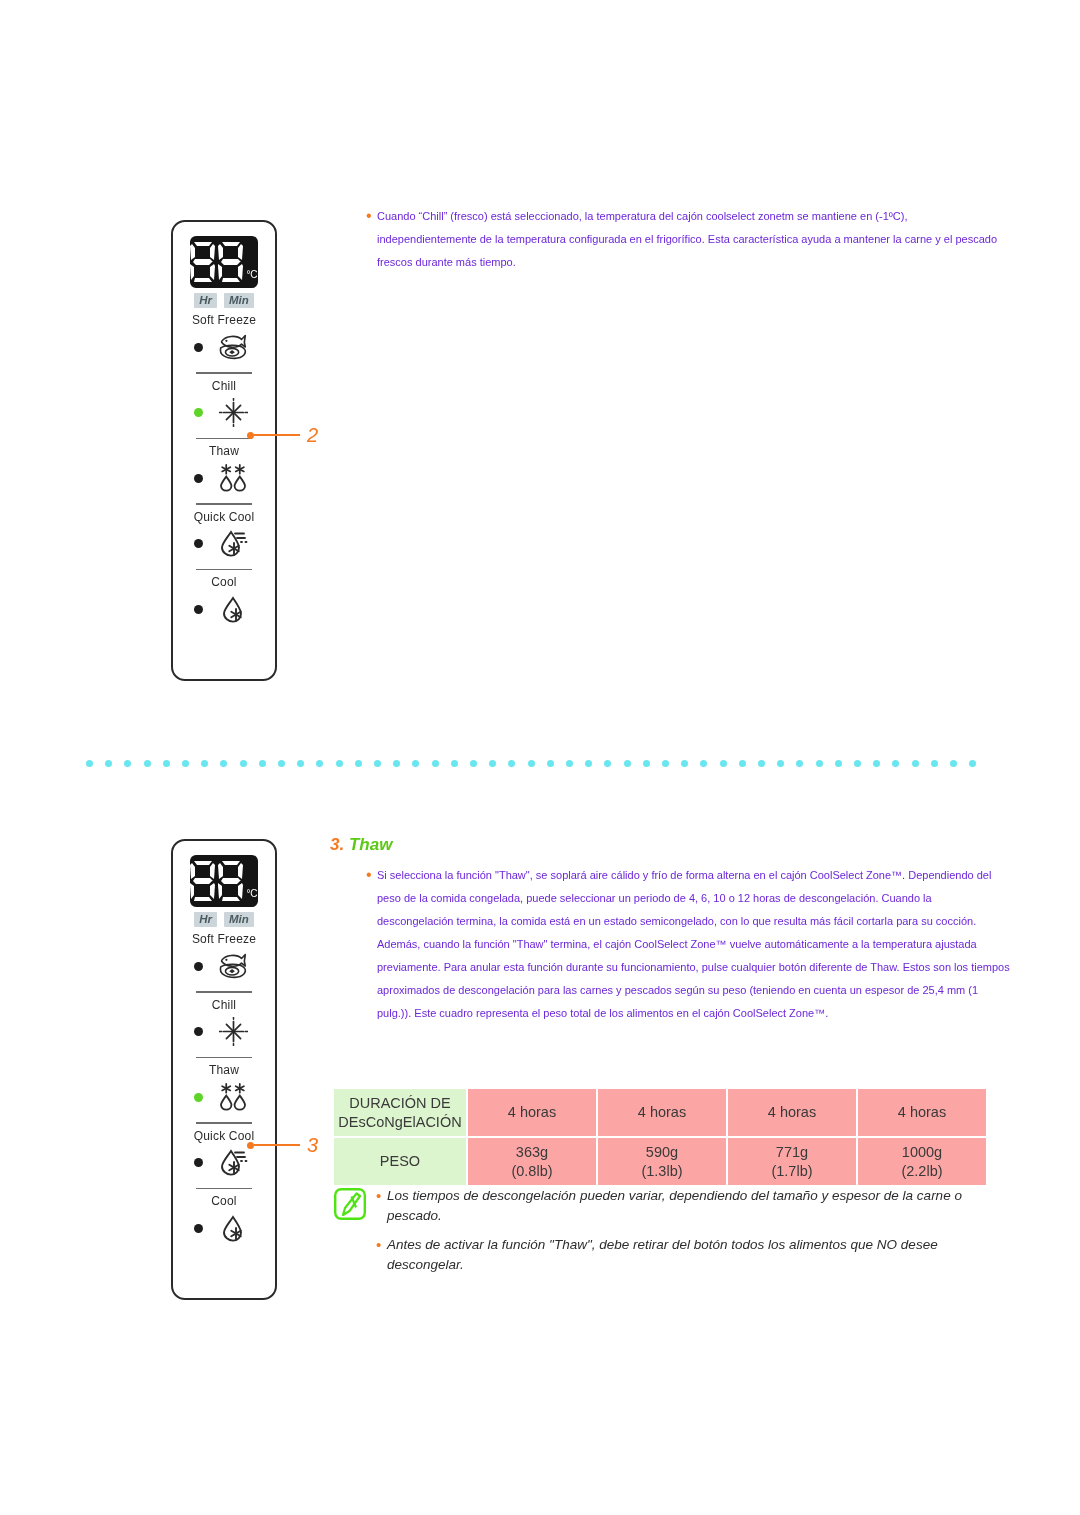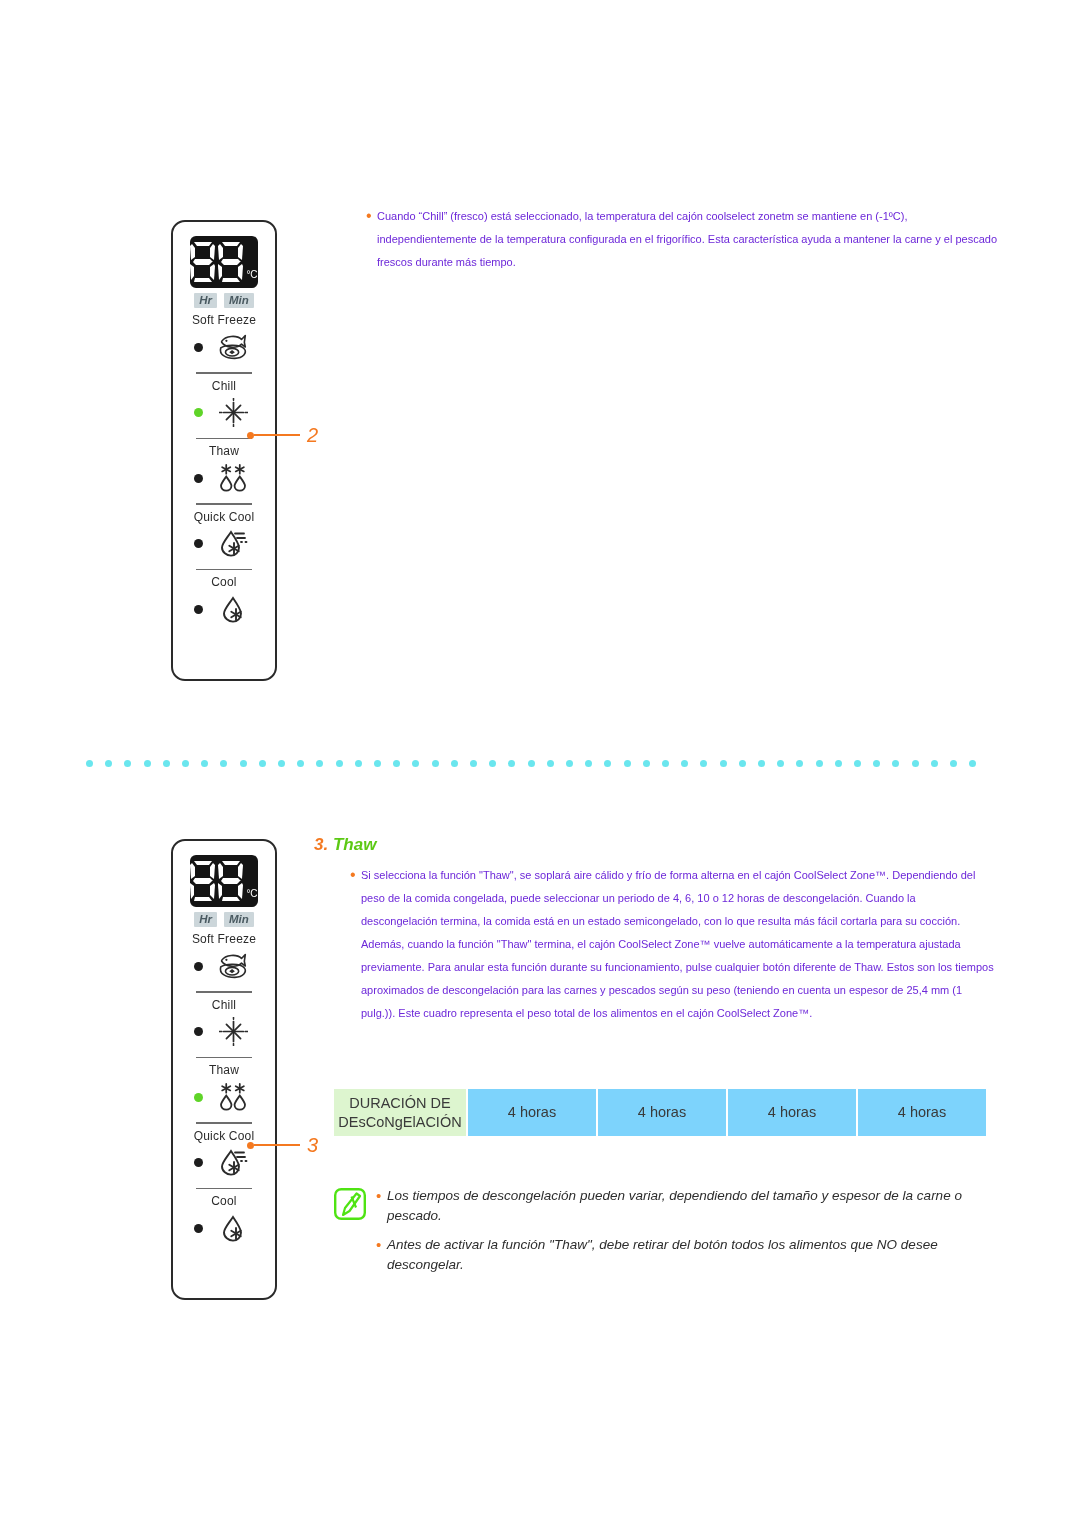--- a/index.html
+++ b/index.html
@@ -182,21 +182,21 @@
     line-height: 19px;
   }
   .th-head {
     background: #ddf5cf;
     width: 132px;
     height: 47px;
     font-size: 14.5px;
     color: #3d3d3d;
   }
   .th-cell {
-    background: #7dd3fc;
+    background: #fca5a5;
     width: 128px;
     height: 47px;
   }
   .wt-main { display: block; }
   .wt-sub { display: block; }
 
   
   .note {
     position: absolute;
     display: flex;
@@ -525,39 +525,58 @@
     </div>
   </div>
 </div>
 
 <div class="callout" style="left:247px; top:1137px;">
   <span class="dot"></span>
   <span class="line" style="width:46px;"></span>
   <span class="num">3</span>
 </div>
 
-<div class="section" style="left:314px; top:835px; width:680px;">
+<div class="section" style="left:330px; top:835px; width:680px;">
   <h2 class="sec-head">
     <span class="num">3.</span>
     <span>Thaw</span>
   </h2>
   <div class="bullet-block">
     <span class="bullet-dot">•</span>
     <span class="bullet-text">Si selecciona la función "Thaw", se soplará aire cálido y frío de forma alterna en el cajón CoolSelect Zone™. Dependiendo del peso de la comida congelada, puede seleccionar un periodo de 4, 6, 10 o 12 horas de descongelación. Cuando la descongelación termina, la comida está en un estado semicongelado, con lo que resulta más fácil cortarla para su cocción. Además, cuando la función "Thaw" termina, el cajón CoolSelect Zone™ vuelve automáticamente a la temperatura ajustada previamente. Para anular esta función durante su funcionamiento, pulse cualquier botón diferente de Thaw. Estos son los tiempos aproximados de descongelación para las carnes y pescados según su peso (teniendo en cuenta un espesor de 25,4 mm (1 pulg.)). Este cuadro representa el peso total de los alimentos en el cajón CoolSelect Zone™.</span>
   </div>
 </div>
 
 <table class="thaw-table" style="left:332px; top:1087px;">
   <tbody>
     <tr>
       <td class="th-head">DURACIÓN DE DEsCoNgElACIÓN</td>
       <td class="th-cell">4 horas</td>
       <td class="th-cell">4 horas</td>
       <td class="th-cell">4 horas</td>
       <td class="th-cell">4 horas</td>
+    </tr>
+    <tr>
+      <td class="th-head">PESO</td>
+      <td class="th-cell">
+        <span class="wt-main">363g</span>
+        <span class="wt-sub">(0.8lb)</span>
+      </td>
+      <td class="th-cell">
+        <span class="wt-main">590g</span>
+        <span class="wt-sub">(1.3lb)</span>
+      </td>
+      <td class="th-cell">
+        <span class="wt-main">771g</span>
+        <span class="wt-sub">(1.7lb)</span>
+      </td>
+      <td class="th-cell">
+        <span class="wt-main">1000g</span>
+        <span class="wt-sub">(2.2lb)</span>
+      </td>
     </tr>
   </tbody>
 </table>
 
 <div class="note" style="left:334px; top:1186px; width:680px;">
   <span class="note-icon">
     <svg width="32" height="32" viewBox="0 0 32 32">
         <use href="#sym-notepencil"></use>
       </svg>
   </span>

